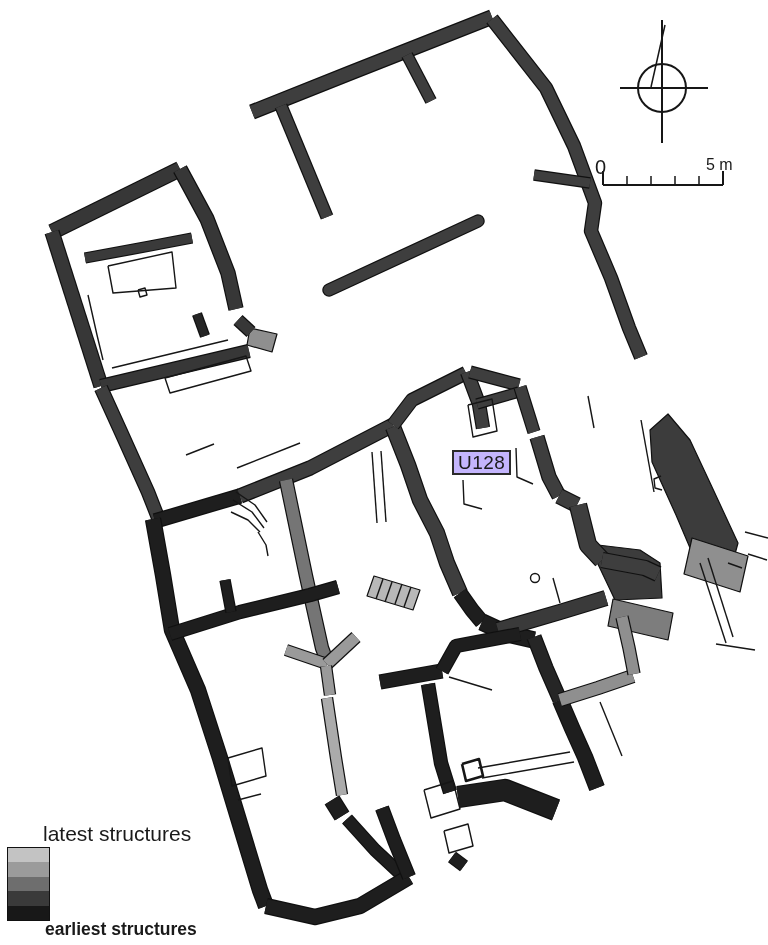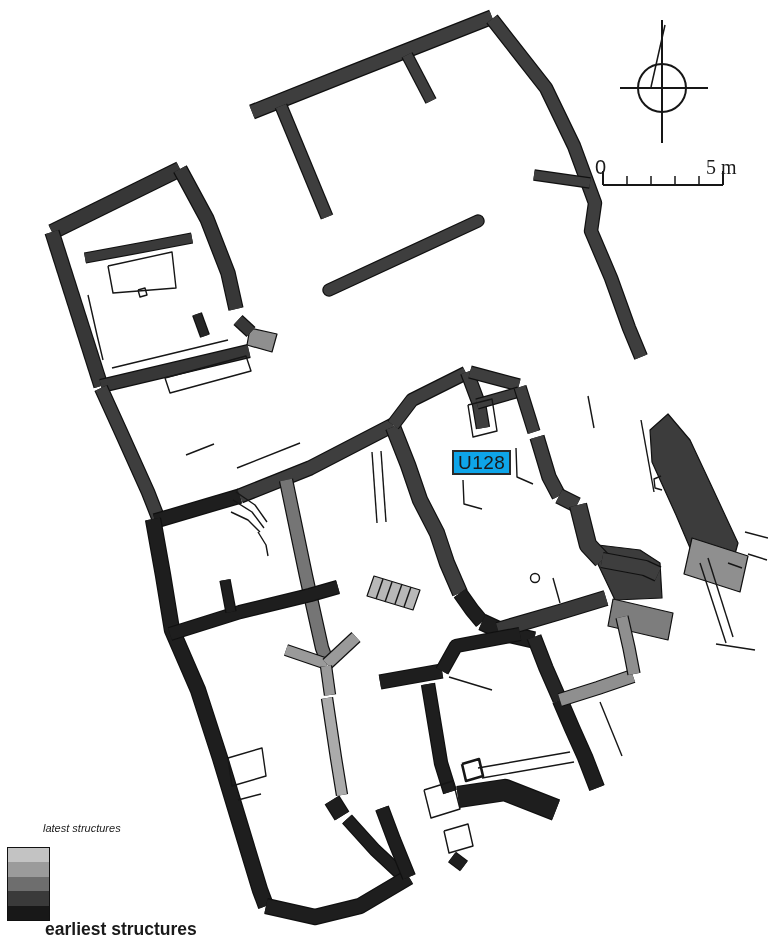--- a/index.html
+++ b/index.html
@@ -1,24 +1,24 @@
 <!DOCTYPE html>
 <html><head>
 <meta charset="utf-8">
 <style>
   html,body{margin:0;padding:0;background:#ffffff;}
   body{font-family:"Liberation Sans", sans-serif;}
   #stage{position:relative;width:768px;height:945px;background:#ffffff;overflow:hidden;}
   #plan-svg{position:absolute;left:0;top:0;}
   .overlay{position:absolute;color:#1a1a1a;}
-  #u128-box{left:452px;top:450px;border:2px solid #2b2b2b;background:#0ea5e9;
+  #u128-box{left:452px;top:450px;border:2px solid #2b2b2b;background:#c4b5fd;
             font-size:19px;line-height:21px;padding:0 4px;letter-spacing:0.5px;}
   #scale-zero{left:595px;top:156px;font-size:20px;}
-  #scale-five{left:706px;top:156px;font-size:20px;font-family:Liberation Serif, serif;}
-  #legend-latest{left:43px;top:822px;font-size:11px;font-style:italic;}
+  #scale-five{left:706px;top:156px;font-size:16px;}
+  #legend-latest{left:43px;top:822px;font-size:21px;}
   #legend-earliest{left:45px;top:919px;font-size:17.5px;font-weight:bold;}
   #legend-swatch{position:absolute;left:7px;top:847px;width:41px;height:72px;
                  border:1.5px solid #111;display:flex;flex-direction:column;}
   .legend-band{flex:1 1 auto;}
 </style>
 </head>
 <body>
 
 <div id="stage">
   <svg id="plan-svg" width="768" height="945" viewBox="0 0 768 945" xmlns="http://www.w3.org/2000/svg">

